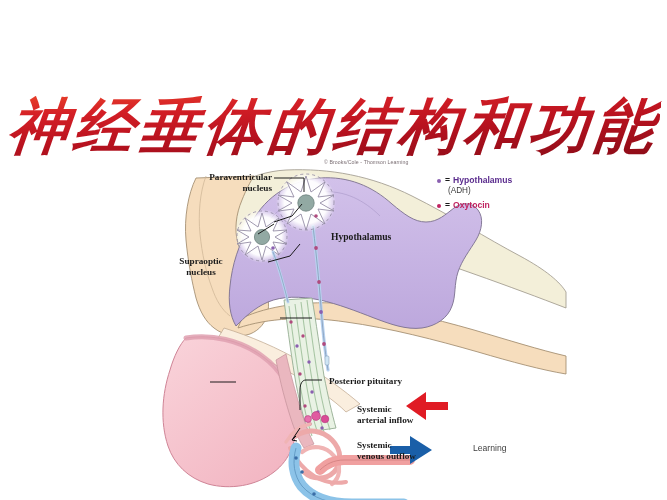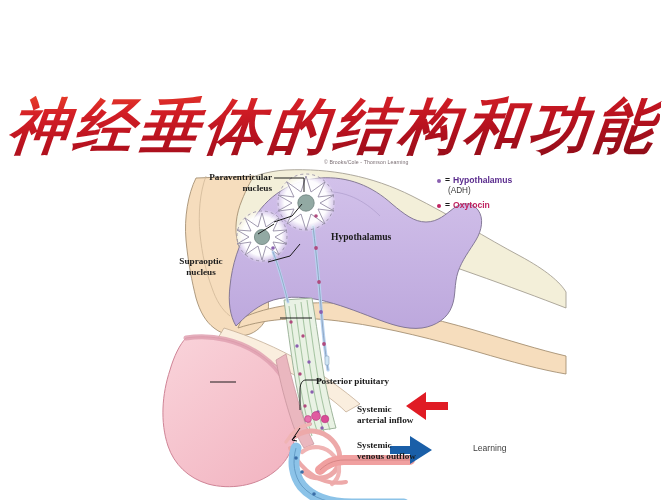--- a/index.html
+++ b/index.html
@@ -82,21 +82,21 @@
     line-height: 11.4px;
     white-space: pre-line;
   }
 
   #lbl-paraventricular { left: 160px; top: 172px; text-align: right; width: 112px; }
   #lbl-neurosecretory  { left: 136px; top: 217px; text-align: right; width: 136px; }
   #lbl-supraoptic      { left: 136px; top: 256px; text-align: center; width: 130px; }
   #lbl-stalk           { left: 156px; top: 310px; text-align: right; width: 122px; }
   #lbl-anterior        { left: 140px; top: 375px; text-align: right; width: 68px; }
   #lbl-hypothalamus    { left: 331px; top: 231px; font-size: 9.6px; }
-  #lbl-posterior       { left: 316px; top: 376px; }
+  #lbl-posterior       { left: 329px; top: 376px; }
   #lbl-arterial        { left: 357px; top: 404px; }
   #lbl-venous          { left: 357px; top: 440px; }
 
   #sherwood {
     position: absolute;
     left: 473px;
     top: 443px;
     font-size: 8.6px;
     font-weight: normal;
     color: #404040;

